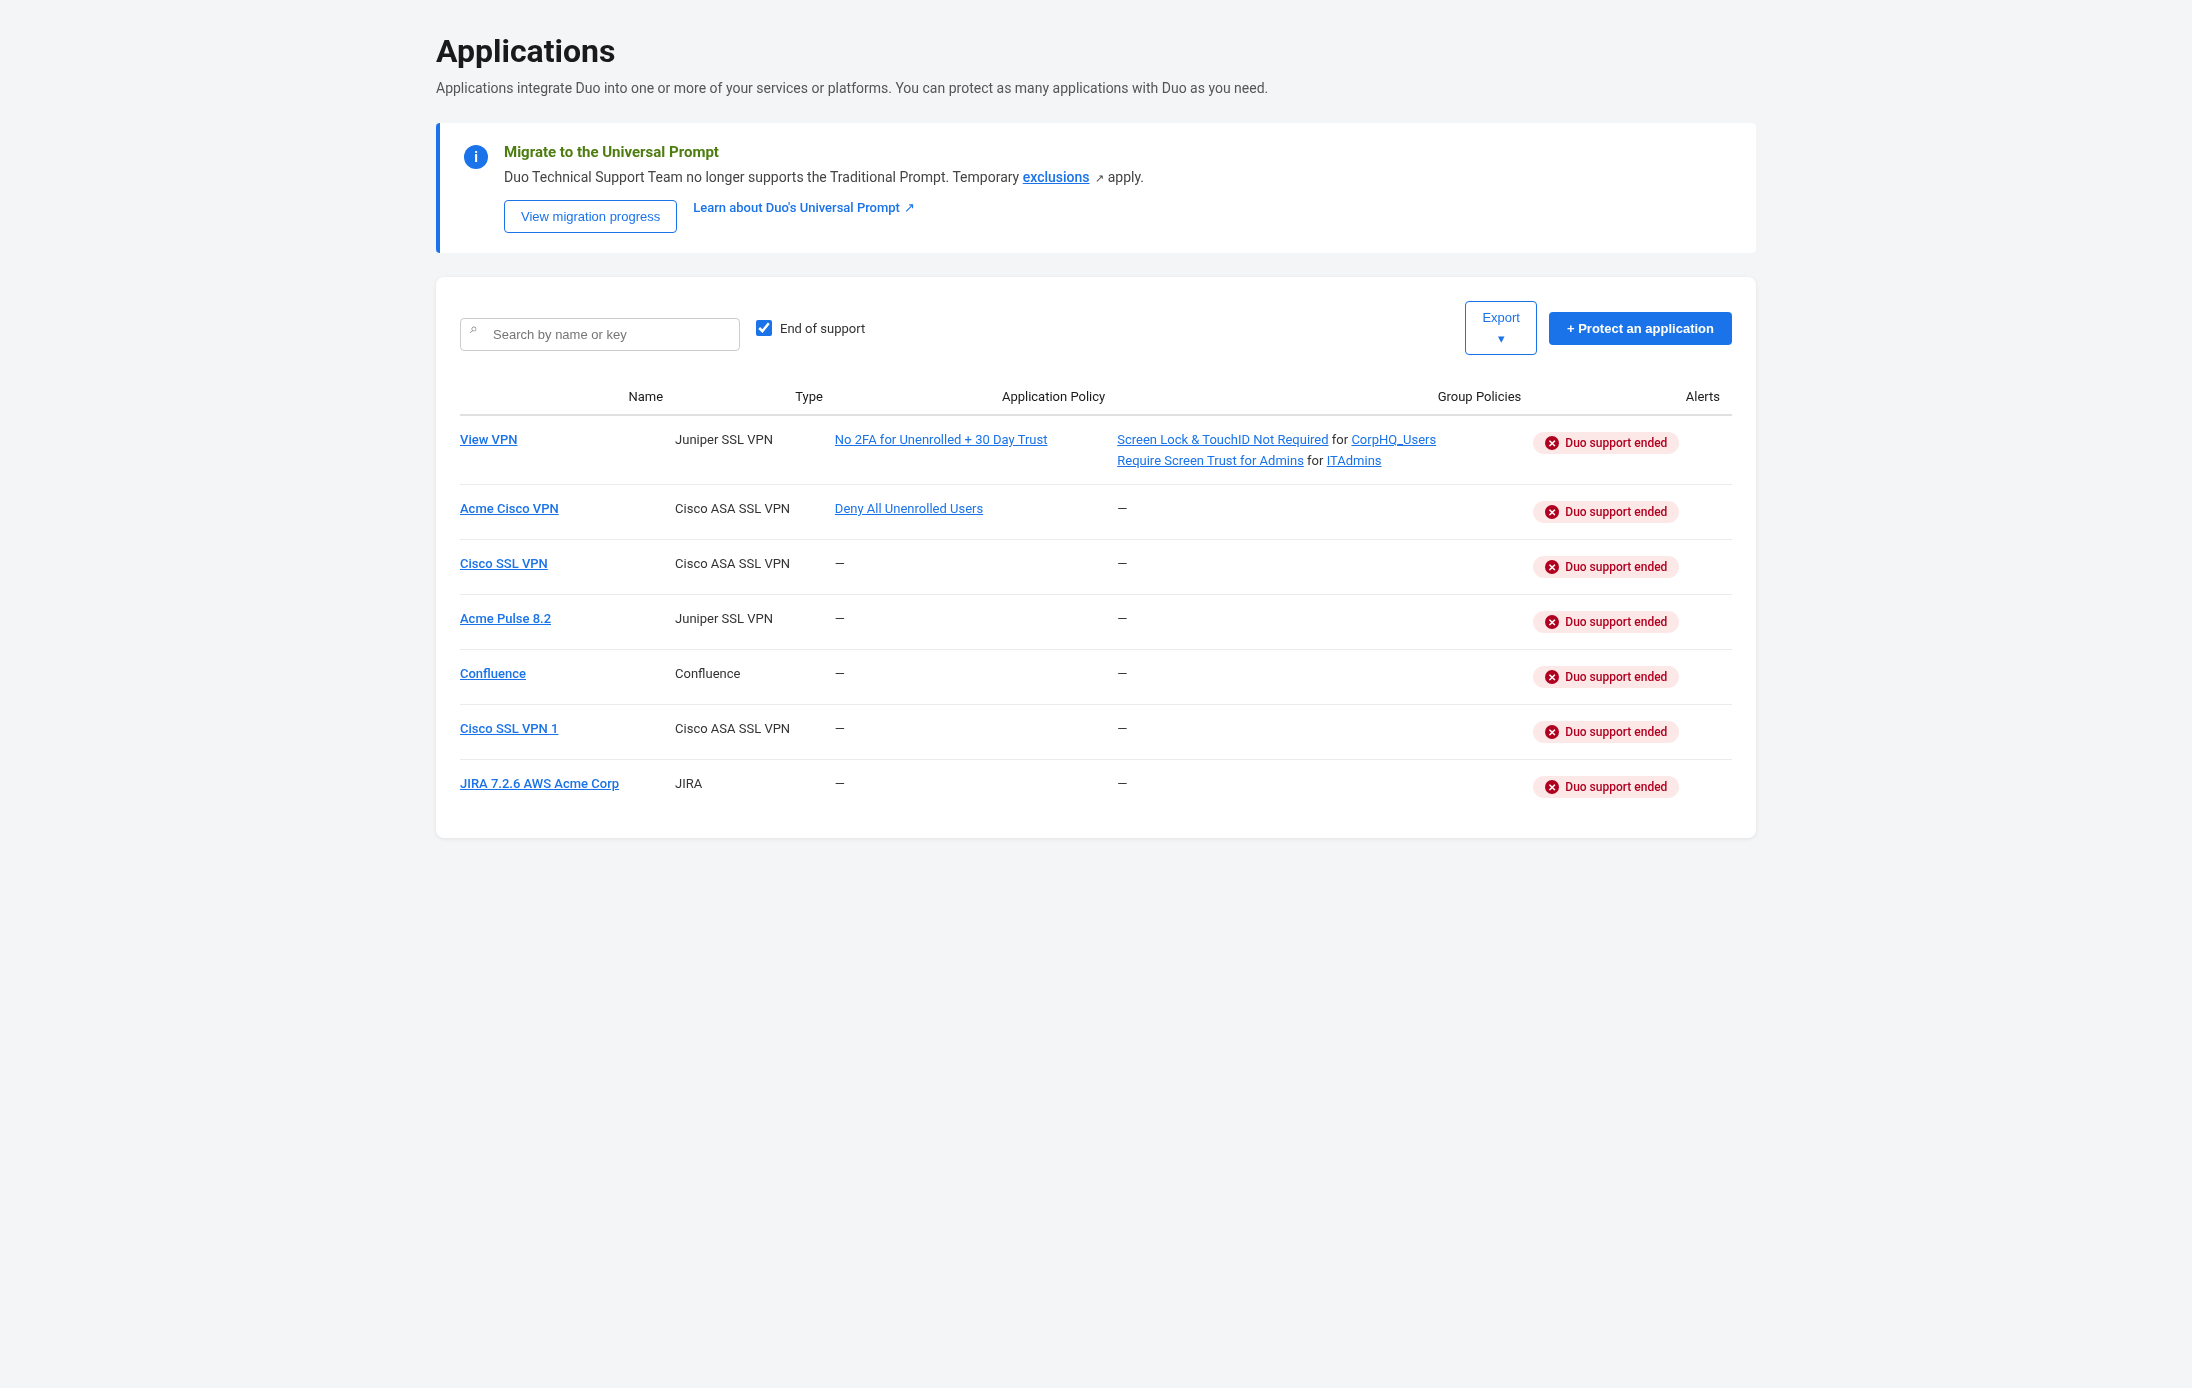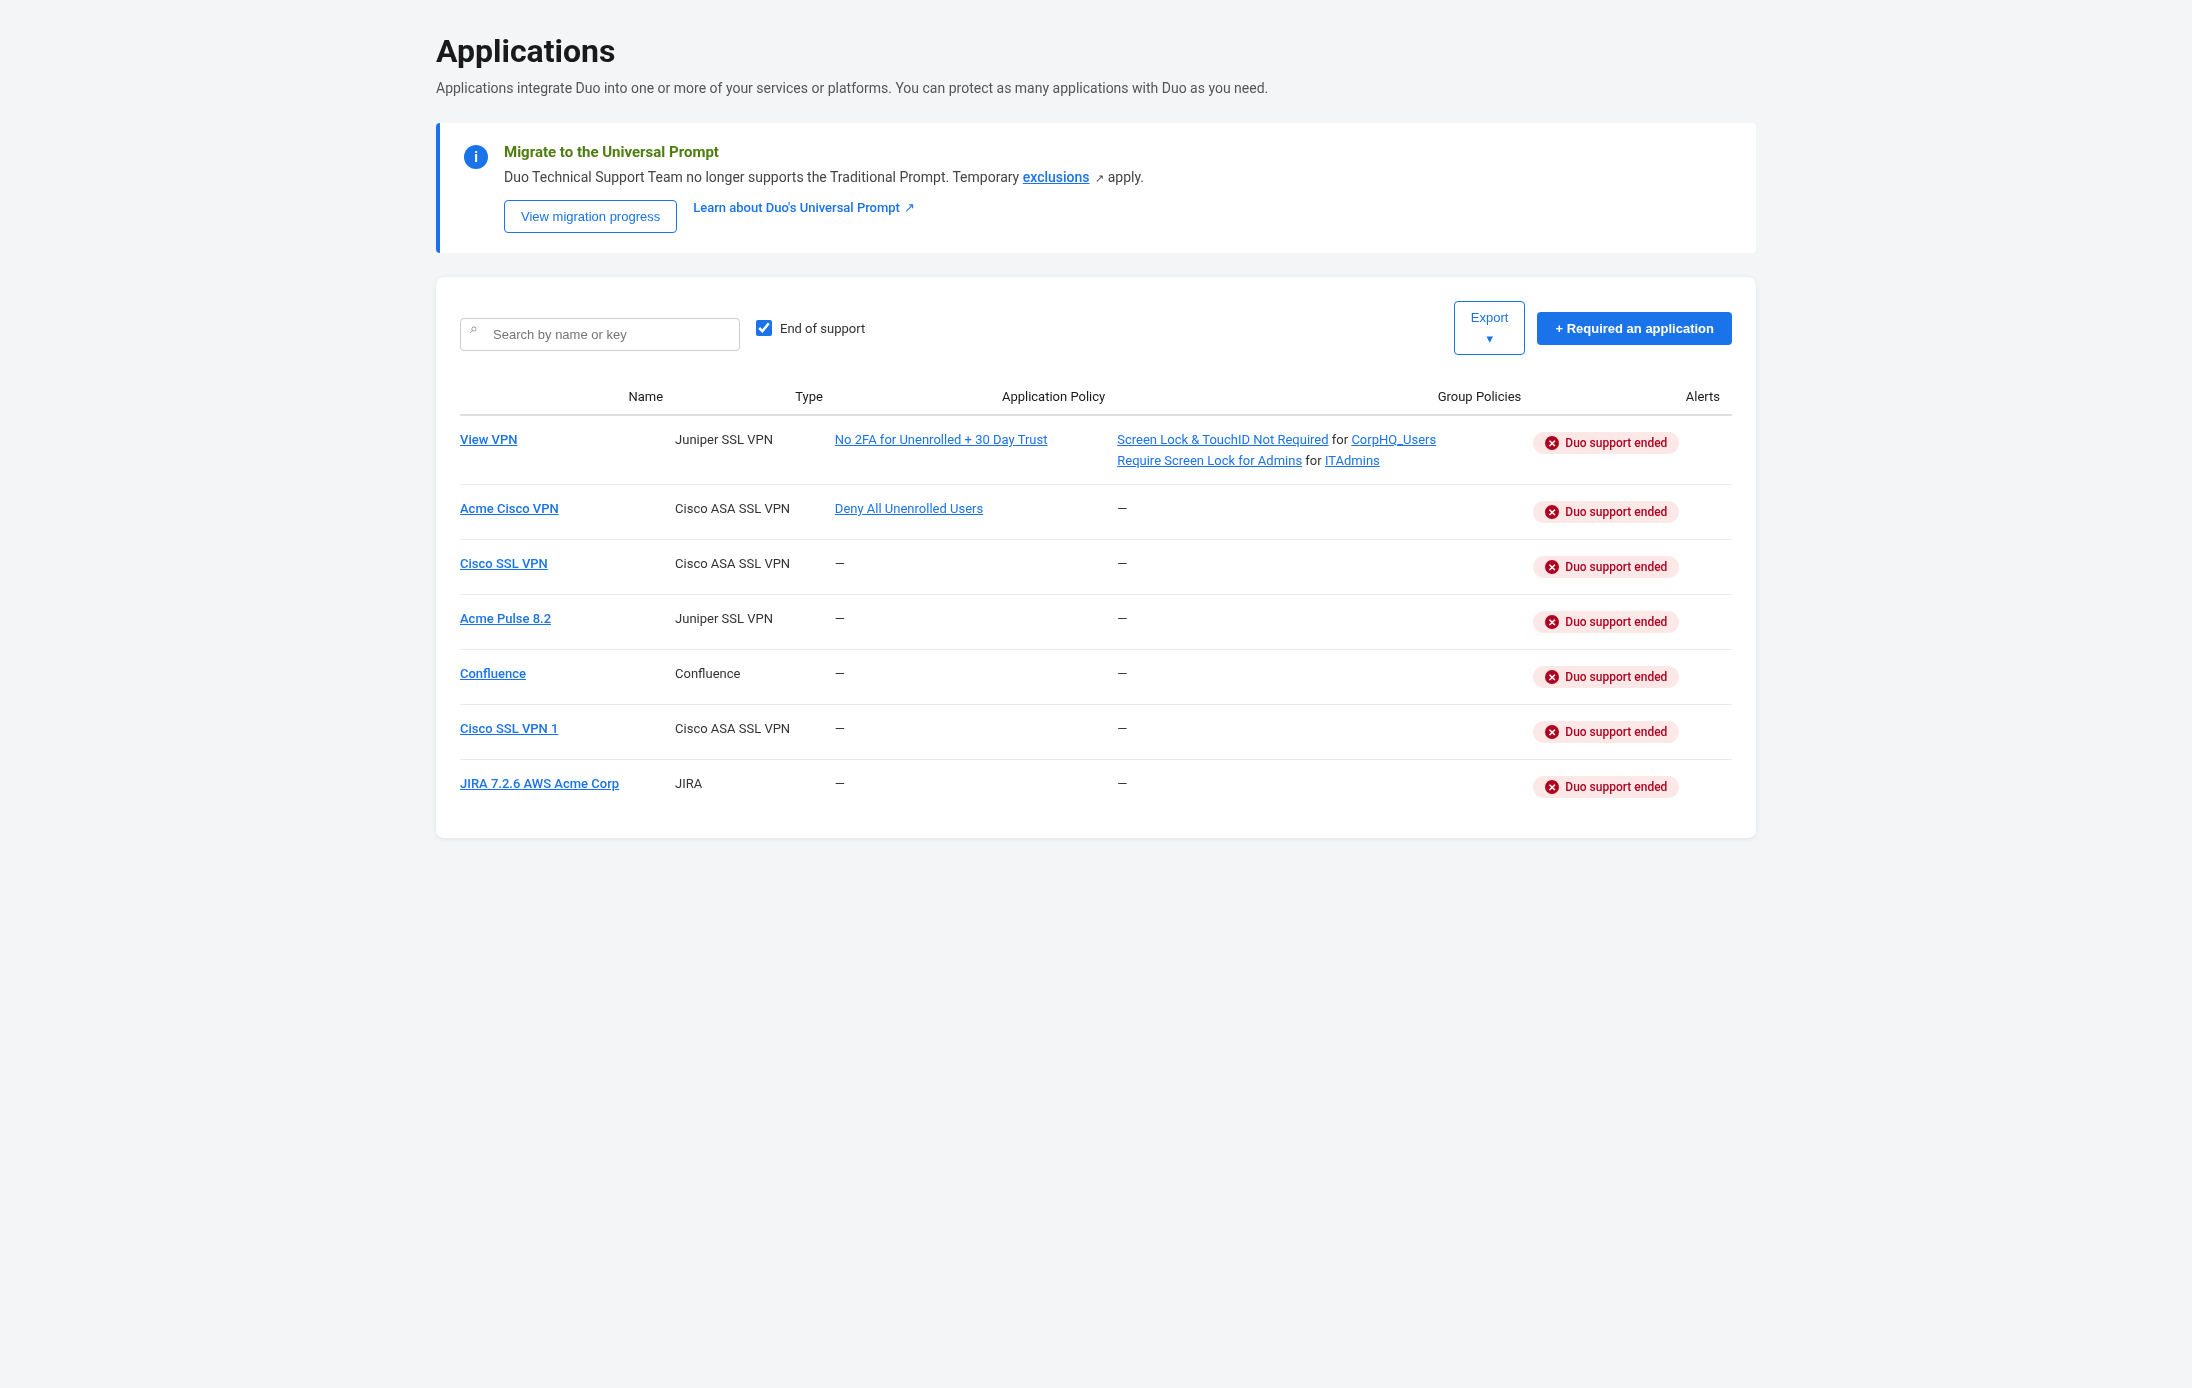--- a/index.html
+++ b/index.html
@@ -289,42 +289,42 @@
       </div>
       <label class="filter-checkbox-wrap">
         <input type="checkbox" class="filter-checkbox" checked="" style="">
         <span>End of support</span>
       </label>
       <div class="toolbar-right">
         <button class="btn-export">
           <span>Export</span>
           <span>▾</span>
         </button>
-        <button class="btn-protect">+ Required an application</button>
+        <button class="btn-protect">+ Protect an application</button>
       </div>
     </div>
 
     <table class="table">
       <thead>
         <tr>
           <th>Name</th>
           <th>Type</th>
           <th>Application Policy</th>
           <th>Group Policies</th>
           <th>Alerts</th>
         </tr>
       </thead>
       <tbody id="table-body">
       <tr>
             <td><a class="app-link" href="#">View VPN</a></td>
             <td>Juniper SSL VPN</td>
             <td><a class="policy-link" href="#">No 2FA for Unenrolled + 30 Day Trust</a></td>
             <td>
               <div class="group-policy-item"><a class="policy-link" href="#">Screen Lock &amp; TouchID Not Required</a><span> for </span><a class="policy-link" href="#">CorpHQ_Users</a></div>
-              <div class="group-policy-item"><a class="policy-link" href="#">Require Screen Lock for Admins</a><span> for </span><a class="policy-link" href="#">ITAdmins</a></div>
+              <div class="group-policy-item"><a class="policy-link" href="#">Require Screen Trust for Admins</a><span> for </span><a class="policy-link" href="#">ITAdmins</a></div>
             </td>
             <td><span class="alert-badge">
                 <span class="alert-icon">✕</span>
                 <span>Duo support ended</span>
               </span></td>
           </tr>
           <tr>
             <td><a class="app-link" href="#">Acme Cisco VPN</a></td>
             <td>Cisco ASA SSL VPN</td>
             <td><a class="policy-link" href="#">Deny All Unenrolled Users</a></td>

